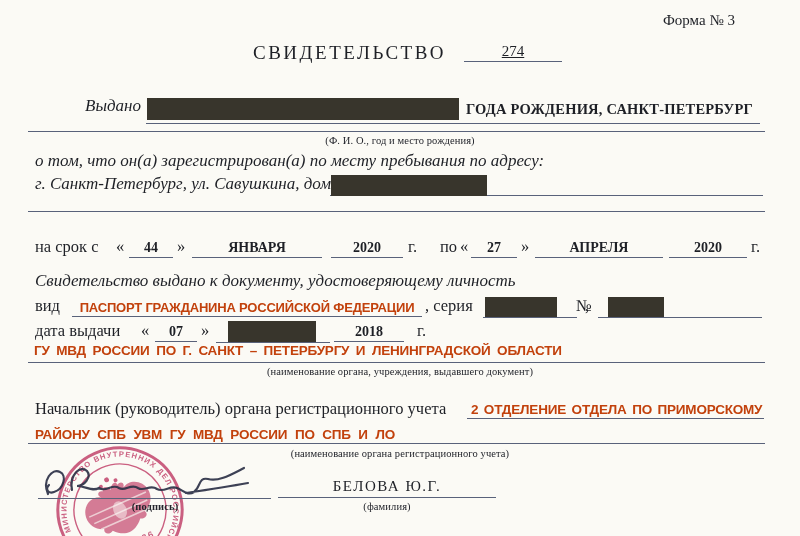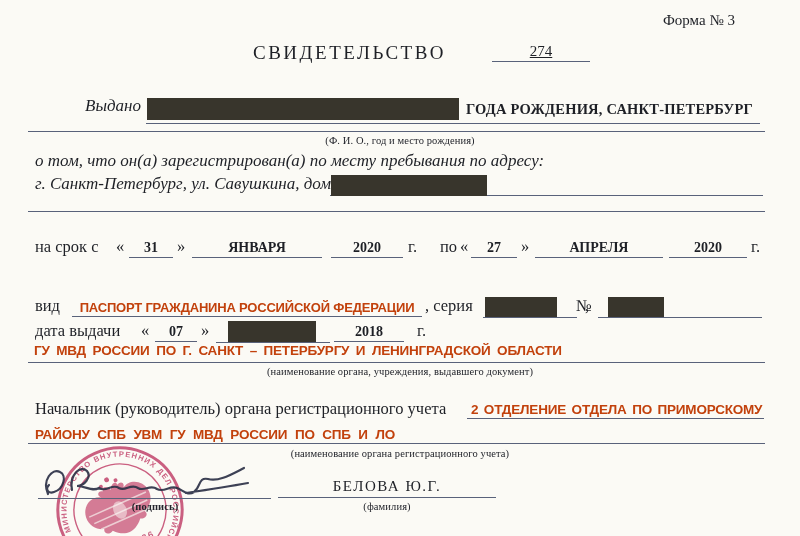--- a/index.html
+++ b/index.html
@@ -27,54 +27,55 @@
   .num { font-size:15px; text-align:center; height:19px; }
   .subtitle { font-size:16px; }
 </style>
 </head>
 <body>
 
 <div class="page">
 
   <div class="r form-label" style="left:663px; top:12px;">Форма № 3</div>
   <div class="r title" style="left:253px; top:42px;">СВИДЕТЕЛЬСТВО</div>
-  <div class="r num rule" style="left:492px; top:43px; width:98px;text-decoration:underline;">274</div>
+  <div class="r num rule" style="left:464px; top:43px; width:98px;text-decoration:underline;">274</div>
 
   <div class="r body17" style="left:85px; top:96px;">Выдано</div>
   <div class="r rule" style="left:146px; top:95px; width:614px; height:29px;">
     <span class="redact" style="left:1px; top:3px; width:312px; height:22px;"></span>
     <span class="bserif" style="position:absolute; left:320px; top:6px;">ГОДА РОЖДЕНИЯ, САНКТ-ПЕТЕРБУРГ</span>
   </div>
   <div class="r rule" style="left:28px; top:119px; width:737px; height:13px;"></div>
   <div class="r cap" style="left:240px; top:135px; width:320px;">(Ф. И. О., год и место рождения)</div>
 
   <div class="r body17" style="left:35px; top:151px;">о том, что он(а) зарегистрирован(а) по месту пребывания по адресу:</div>
   <div class="r body17" style="left:35px; top:174px;">г. Санкт-Петербург, ул. Савушкина, дом</div>
   <div class="r rule" style="left:330px; top:173px; width:433px; height:23px;">
     <span class="redact" style="left:1px; top:2px; width:156px; height:21px;"></span>
   </div>
   <div class="r rule" style="left:28px; top:199px; width:737px; height:13px;"></div>
 
   <div class="r" style="left:35px; top:237px; width:740px; height:24px;">
     <span class="pp" style="left:0;">на срок с</span>
     <span class="pp" style="left:81px;">«</span>
-    <span class="pv rule" style="left:94px; width:44px;">31</span>
+    <span class="pv rule" style="left:94px; width:44px;">44</span>
     <span class="pp" style="left:142px;">»</span>
     <span class="pv rule" style="left:157px; width:130px;">ЯНВАРЯ</span>
     <span class="pv rule" style="left:296px; width:72px;">2020</span>
     <span class="pp" style="left:373px;">г.</span>
     <span class="pp" style="left:405px;">по</span>
     <span class="pp" style="left:425px;">«</span>
     <span class="pv rule" style="left:436px; width:46px;">27</span>
     <span class="pp" style="left:486px;">»</span>
     <span class="pv rule" style="left:500px; width:128px;">АПРЕЛЯ</span>
     <span class="pv rule" style="left:634px; width:78px;">2020</span>
     <span class="pp" style="left:716px;">г.</span>
   </div>
 
+  <div class="r body17" style="left:35px; top:271px;">Свидетельство выдано к документу, удостоверяющему личность</div>
 
   <div class="r" style="left:35px; top:296px; width:740px; height:23px;">
     <span class="pp" style="left:0;">вид</span>
     <span class="rule fillc" style="position:absolute; left:37px; top:0; width:350px; height:21px; text-align:center; padding-top:4px;">ПАСПОРТ ГРАЖДАНИНА РОССИЙСКОЙ ФЕДЕРАЦИИ</span>
     <span class="pp" style="left:390px;">, серия</span>
     <span class="rule" style="position:absolute; left:448px; top:0; width:94px; height:22px;">
       <span class="redact" style="left:2px; top:1px; width:72px; height:20px;"></span>
     </span>
     <span class="pp" style="left:550px;">,</span>
 

